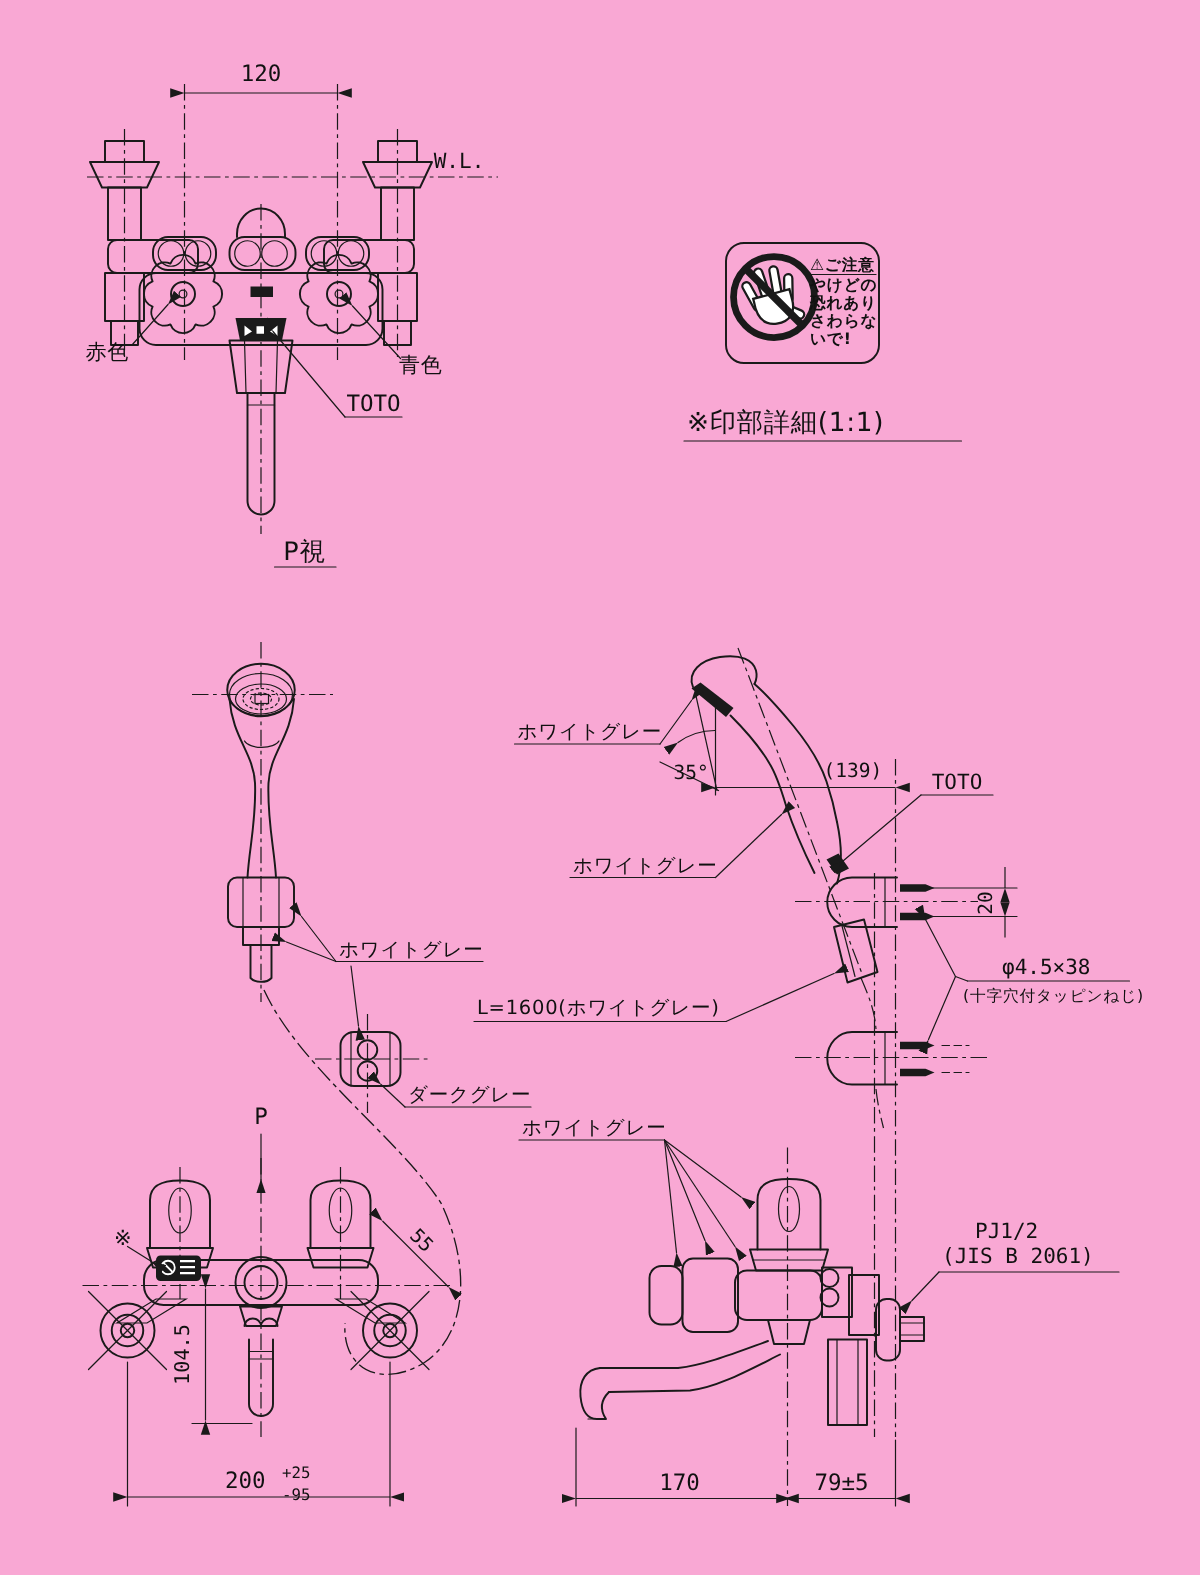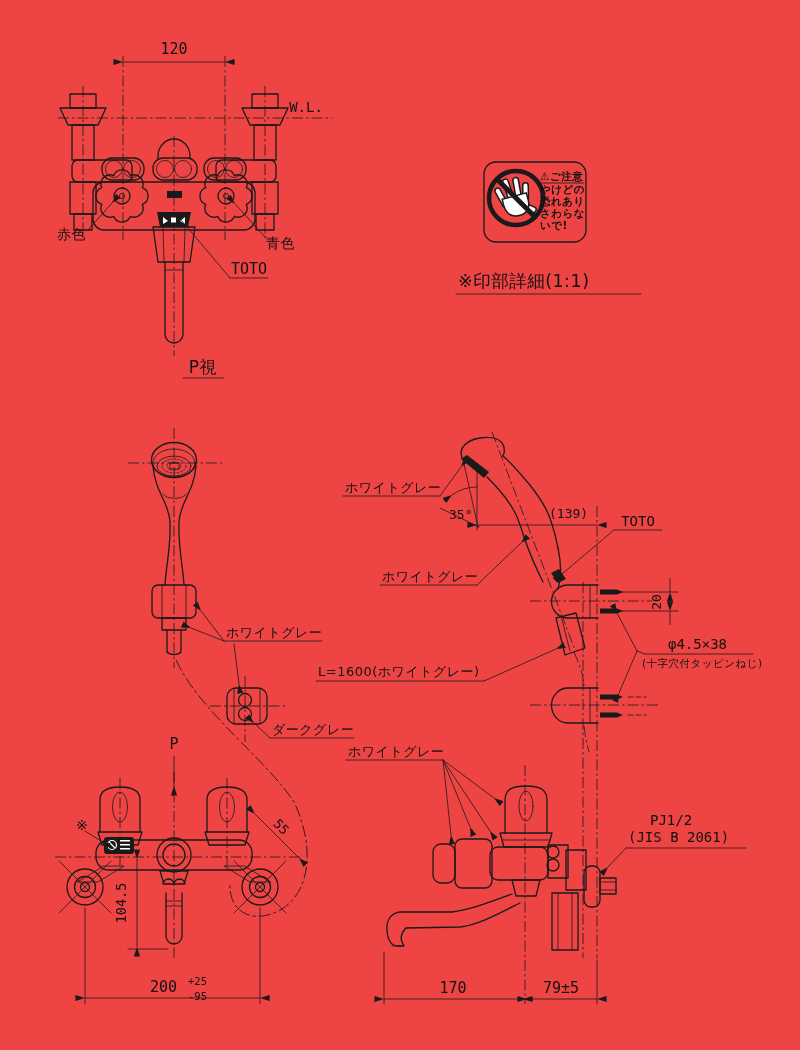--- a/index.html
+++ b/index.html
@@ -1,16 +1,16 @@
 <!DOCTYPE html>
 <html><head>
 <meta charset="utf-8">
 <style>
   html,body{margin:0;padding:0;background:#fff;}
-  .page{width:800px;height:1050px;background:#ef4444;position:relative;font-family:"DejaVu Sans",sans-serif;}
+  .page{width:800px;height:1050px;background:#f9a8d4;position:relative;font-family:"DejaVu Sans",sans-serif;}
   svg{display:block}
   .s{fill:none;stroke:#1a1a1a;stroke-width:1.3;stroke-linecap:round;stroke-linejoin:round}
   .t{fill:none;stroke:#1a1a1a;stroke-width:.8;stroke-linecap:round}
   .cl{fill:none;stroke:#1a1a1a;stroke-width:.8;stroke-dasharray:11 3 2.5 3}
   .ph{fill:none;stroke:#1a1a1a;stroke-width:.9;stroke-dasharray:12 3 3 3}
   .dim{fill:none;stroke:#1a1a1a;stroke-width:.8}
   .blk{fill:#1a1a1a;stroke:none}
   .wht{fill:#fff;stroke:#1a1a1a;stroke-width:1.5}
   text{fill:#111}
   .num{font-family:"DejaVu Sans Mono","Liberation Mono",monospace}

